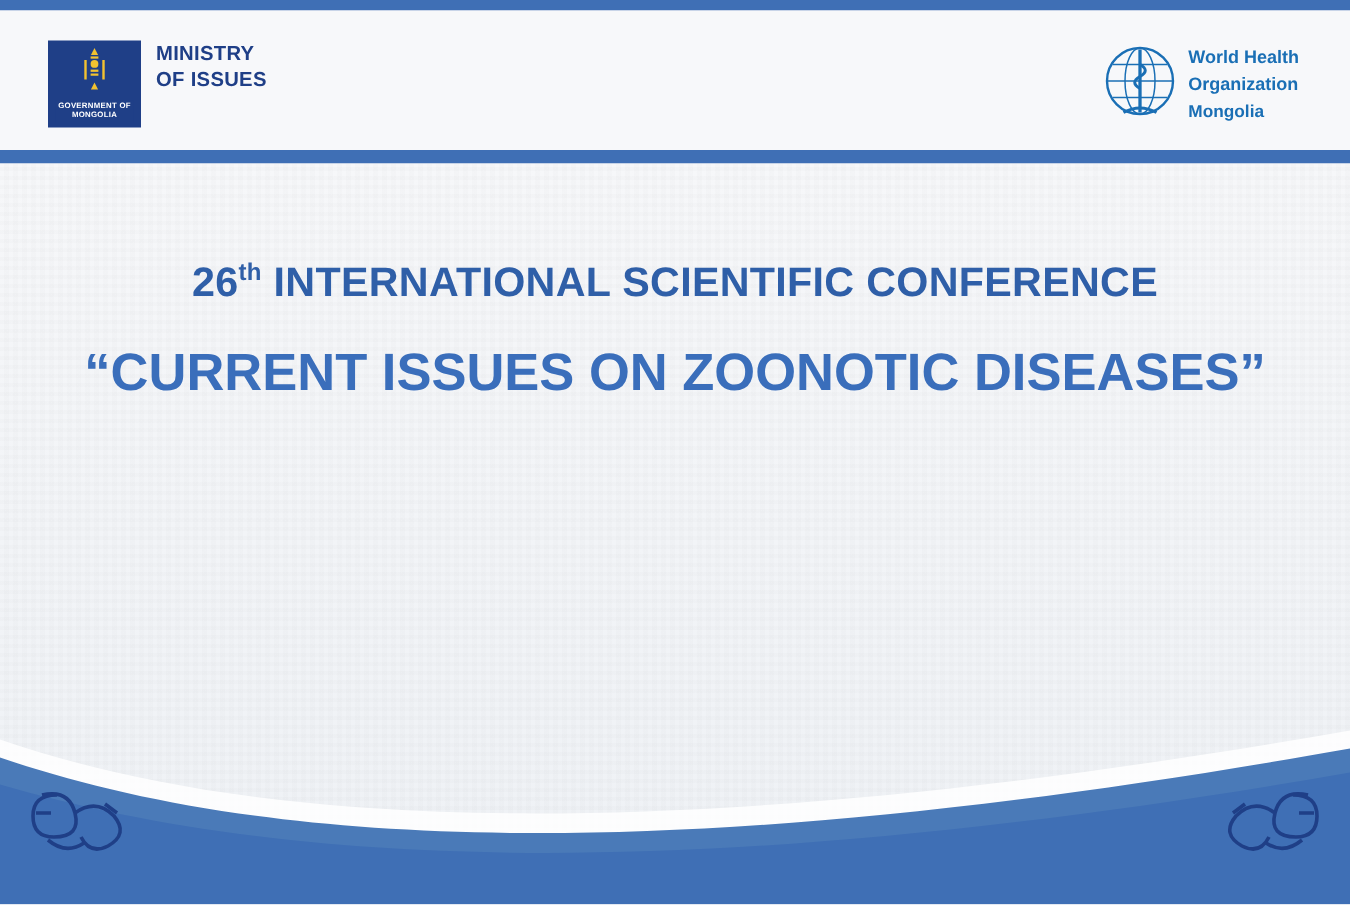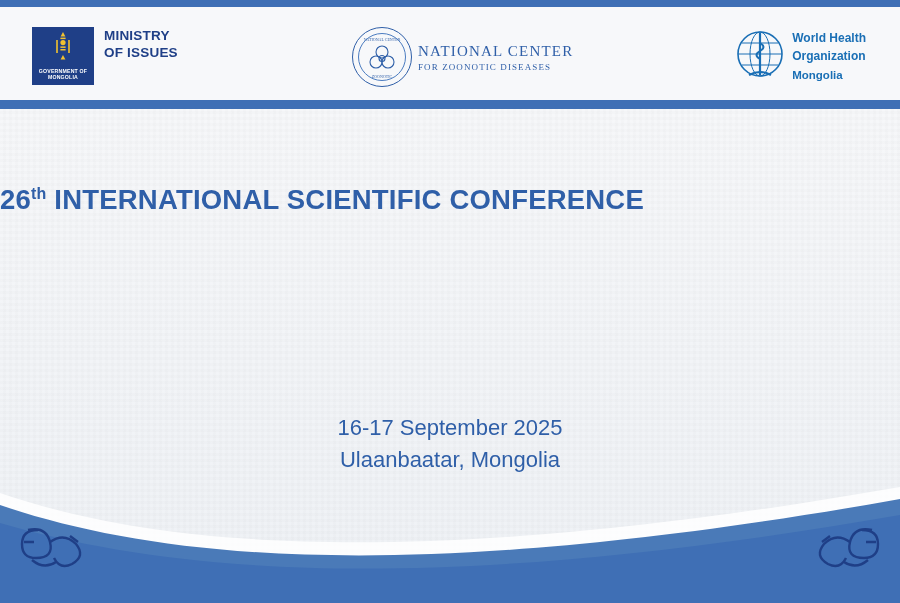--- a/index.html
+++ b/index.html
@@ -160,23 +160,24 @@
     width: 900px;
     height: 494px;
     background:
       repeating-linear-gradient(90deg, rgba(255,255,255,0) 0px, rgba(255,255,255,0) 3px, rgba(0,0,0,0.012) 3px, rgba(0,0,0,0.012) 6px),
       repeating-linear-gradient(0deg, rgba(255,255,255,0) 0px, rgba(255,255,255,0) 3px, rgba(0,0,0,0.012) 3px, rgba(0,0,0,0.012) 6px),
       linear-gradient(180deg, #f6f7f9 0%, #eef1f5 100%);
   }
 
   .title-block {
     position: absolute;
-    top: 75px;
+    top: 63px;
     left: 0;
     width: 900px;
+    text-align: center;
   }
   .conf-line {
     color: #2f5fa8;
     font-size: 27.5px;
     font-weight: bold;
     letter-spacing: .2px;
   }
   .conf-line sup {
     font-size: 16px;
     vertical-align: super;
@@ -243,38 +244,20 @@
           </g>
         </svg>
         <div class="moh-caption">GOVERNMENT OF<br>MONGOLIA</div>
       </div>
       <div class="moh-text">
         <div>MINISTRY</div>
         <div>OF ISSUES</div>
       </div>
     </div>
 
-    <div class="logo-ncz">
-      <div class="ncz-seal">
-        <svg width="58" height="58" viewBox="0 0 58 58">
-          <g fill="none" stroke="#2f5fa8" stroke-width="1.1">
-            <circle cx="29" cy="24" r="6"></circle>
-            <circle cx="23" cy="34" r="6"></circle>
-            <circle cx="35" cy="34" r="6"></circle>
-            <circle cx="29" cy="30.5" r="3"></circle>
-          </g>
-          <text x="29" y="13" font-size="4" fill="#2f5fa8" text-anchor="middle" font-family="Liberation Serif, serif">NATIONAL CENTER</text>
-          <text x="29" y="50" font-size="4" fill="#2f5fa8" text-anchor="middle" font-family="Liberation Serif, serif">ZOONOTIC</text>
-        </svg>
-      </div>
-      <div class="ncz-words">
-        <div class="ncz-line1">NATIONAL CENTER</div>
-        <div class="ncz-line2">FOR ZOONOTIC DISEASES</div>
-      </div>
-    </div>
 
     <div class="logo-who">
       <div class="who-emblem">
         <svg width="50" height="50" viewBox="0 0 50 50">
           <circle cx="25" cy="25" r="22" fill="none" stroke="#1a6fb5" stroke-width="1.6"></circle>
           <ellipse cx="25" cy="25" rx="10" ry="22" fill="none" stroke="#1a6fb5" stroke-width="1"></ellipse>
           <line x1="3" y1="25" x2="47" y2="25" stroke="#1a6fb5" stroke-width="1"></line>
           <line x1="7" y1="14" x2="43" y2="14" stroke="#1a6fb5" stroke-width="1"></line>
           <line x1="7" y1="36" x2="43" y2="36" stroke="#1a6fb5" stroke-width="1"></line>
           <line x1="25" y1="4" x2="25" y2="46" stroke="#1a6fb5" stroke-width="2.2"></line>
@@ -292,26 +275,23 @@
 
   <div class="header-rule"></div>
 
   <div class="body-area">
 
     <div class="title-block">
       <div class="conf-line">
         <span>26</span><sup>th</sup>
         <span>INTERNATIONAL SCIENTIFIC CONFERENCE</span>
       </div>
+      <div class="conf-theme">“CURRENT ISSUES ON ZOONOTIC DISEASES”</div>
     </div>
 
-    <div class="meta-block">
-      <div>16-17 September 2025</div>
-      <div>Ulaanbaatar, Mongolia</div>
-    </div>
 
     <svg class="wave" viewBox="0 0 900 150" preserveAspectRatio="none">
       <path d="M0,150 L0,40 C160,95 420,118 900,34 L900,150 Z" fill="#ffffff" opacity="0.85"></path>
       <path d="M0,150 L0,52 C170,110 430,130 900,46 L900,150 Z" fill="#4a7ab8"></path>
       <path d="M0,150 L0,70 C180,122 440,142 900,62 L900,150 Z" fill="#3f6fb5"></path>
     </svg>
 
     <svg class="corner-knot knot-left" viewBox="0 0 74 56">
       <g fill="none" stroke="#1f3f87" stroke-width="2.4">
         <path d="M10,10 q18,-4 22,12 q4,16 -14,16 q-14,0 -14,-14 q0,-14 16,-14"></path>

